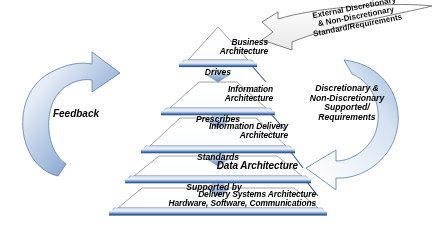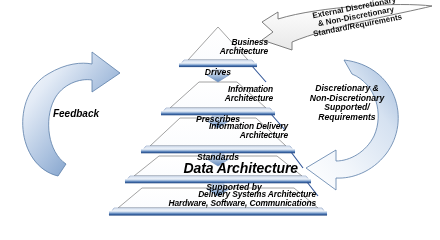--- a/index.html
+++ b/index.html
@@ -198,36 +198,36 @@
   <div class="tier-label" style="left:163px; top:85px; width:110px; font-size:8.4px;">
     <div>Information</div>
     <div>Architecture</div>
   </div>
 
   <div class="tier-label" style="left:148px; top:122px; width:140px; font-size:8.4px;">
     <div>Information Delivery</div>
     <div>Architecture</div>
   </div>
 
-  <div class="tier-label" style="left:138px; top:161px; width:160px; font-size:14px;">
+  <div class="tier-label" style="left:138px; top:161px; width:160px; font-size:10px;">
     <div>Data Architecture</div>
   </div>
 
   <div class="tier-label" style="left:120px; top:190px; width:196px; font-size:8.4px;">
     <div>Delivery Systems Architecture</div>
     <div>Hardware, Software, Communications</div>
   </div>
 
   <div class="conn-label" style="left:178px; top:67px; width:80px; font-size:8.6px;">Drives</div>
 
   <div class="conn-label" style="left:170px; top:114px; width:96px; font-size:8.6px;font-style:italic;">Prescribes</div>
 
   <div class="conn-label" style="left:172px; top:152px; width:92px; font-size:8.6px;">Standards</div>
 
-  <div class="conn-label" style="left:184px; top:182px; width:100px; font-size:8.6px;">Supported by</div>
+  <div class="conn-label" style="left:164px; top:182px; width:100px; font-size:8.6px;">Supported by</div>
 
   <div class="side-label" style="left:40px; top:108px; width:72px; font-size:10px;">Feedback</div>
 
   <div class="side-label" style="left:288px; top:84px; width:118px; font-size:8.6px;">
     <div>Discretionary &amp;</div>
     <div>Non-Discretionary</div>
     <div>Supported/</div>
     <div>Requirements</div>
   </div>
 

